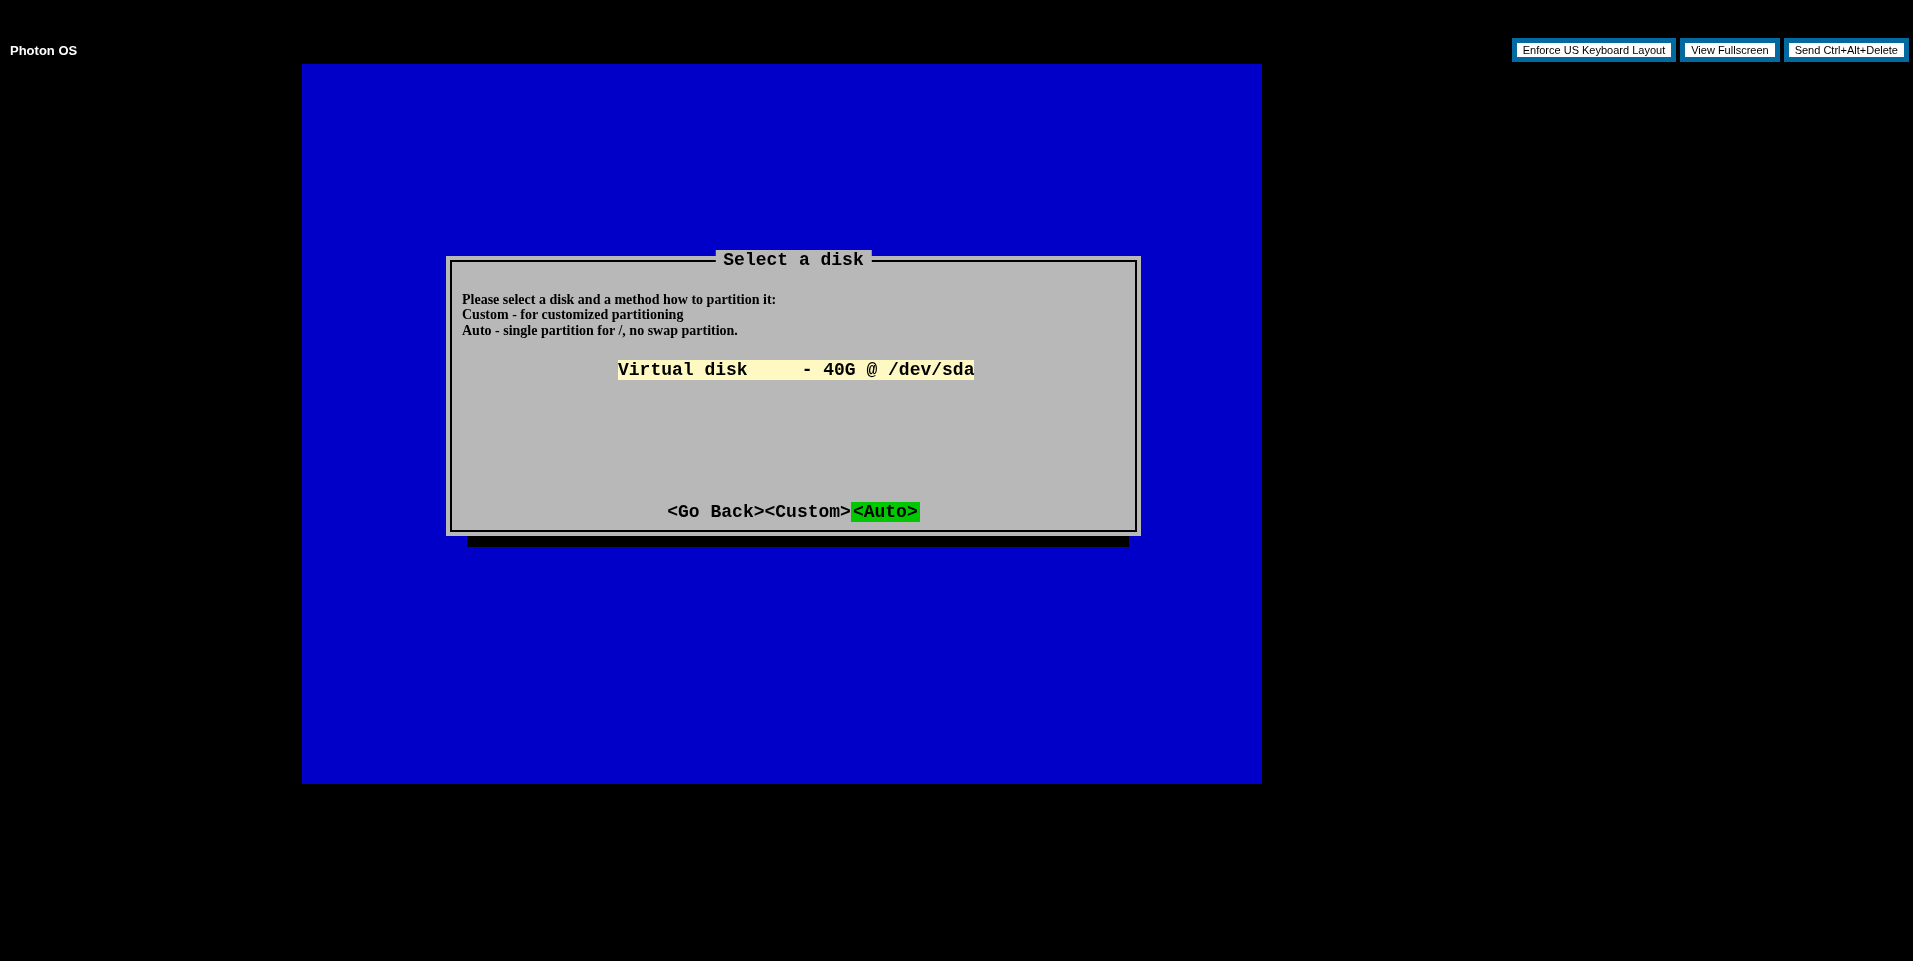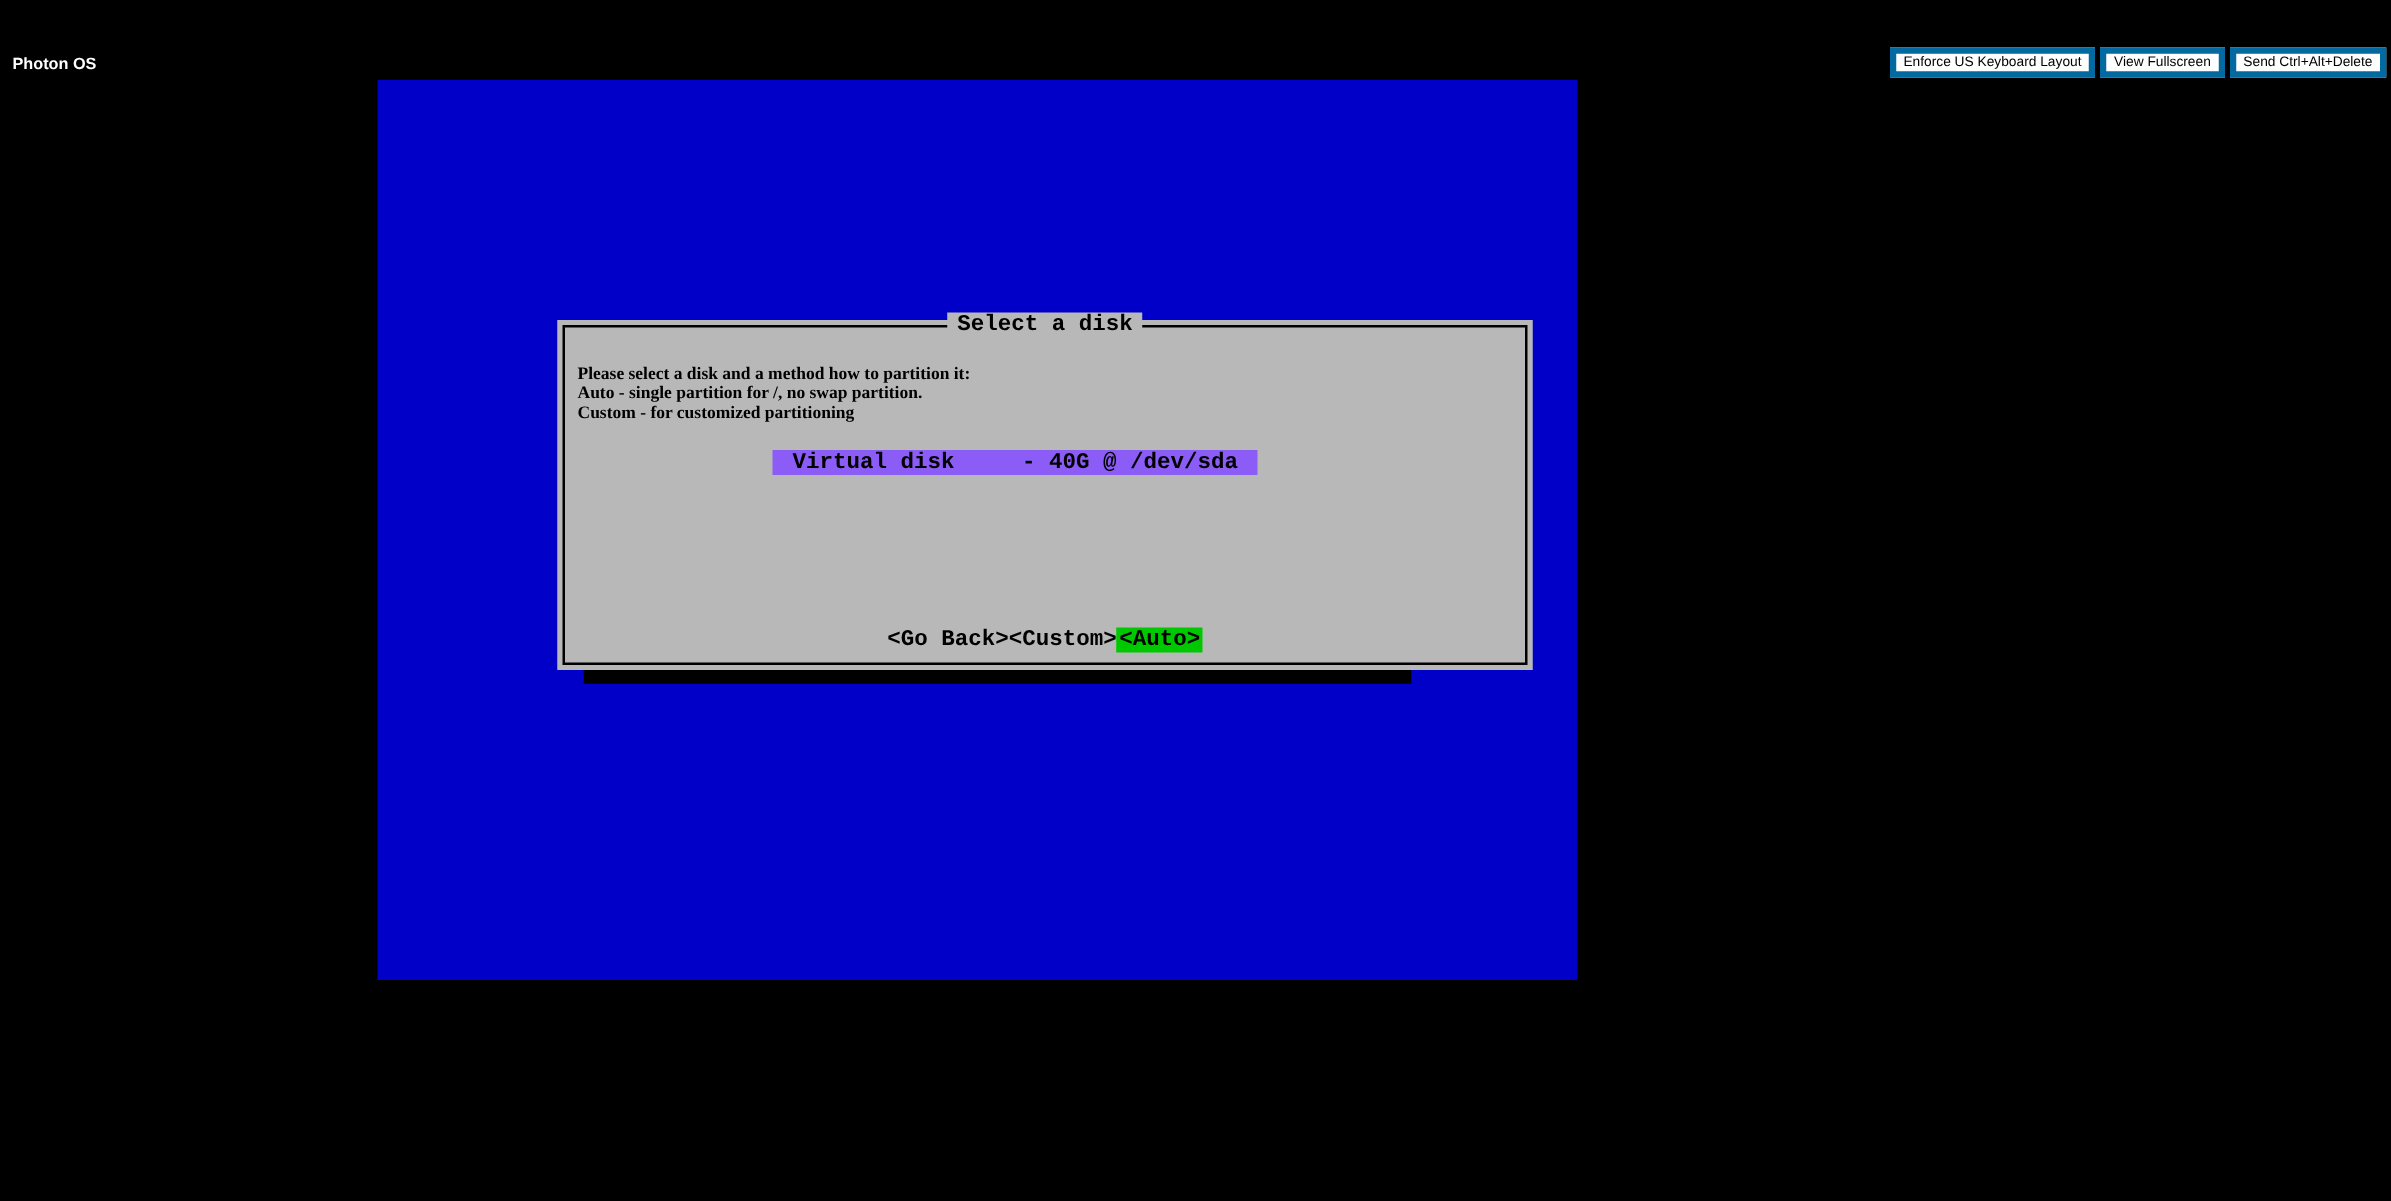--- a/index.html
+++ b/index.html
@@ -67,21 +67,21 @@
       top: 203px;
       width: 662px;
       height: 280px;
       background: #000000;
     }
     
     .dialog {
       position: absolute;
       left: 144px;
       top: 192px;
-      width: 780px;
+      width: 695px;
       height: 280px;
       background: #b8b8b8;
       border: 4px solid #b8b8b8;
     }
     
     .dialog-inner {
       width: 100%;
       height: 100%;
       border: 2px solid #000000;
       position: relative;
@@ -110,26 +110,26 @@
     }
     
     .dialog-content p {
       white-space: pre;
     }
     
     .disk-selection {
       position: absolute;
       top: 98px;
       left: 166px;
-      background: #8b5cf6;
+      background: #fef9c3;
       color: #000000;
       font-size: 18px;
       font-weight: bold;
       font-family: 'Courier New', monospace;
-      padding: 0 16px;
+      padding: 0 0;
       white-space: pre;
     }
     
     .dialog-buttons {
       position: absolute;
       bottom: 8px;
       left: 0;
       right: 0;
       display: flex;
       justify-content: center;
@@ -171,22 +171,22 @@
   </div>
 </div>
 
 <div class="console-screen">
   <div class="dialog-shadow"></div>
   <div class="dialog">
     <div class="dialog-inner">
       <div class="dialog-title"> Select a disk </div>
       <div class="dialog-content">
         <p>Please select a disk and a method how to partition it:</p>
+        <p>Custom - for customized partitioning</p>
         <p>Auto - single partition for /, no swap partition.</p>
-        <p>Custom - for customized partitioning</p>
       </div>
       <div class="disk-selection">Virtual disk     - 40G @ /dev/sda</div>
       <div class="dialog-buttons">
         <span class="dialog-btn">&lt;Go Back&gt;</span>
         <span class="dialog-btn">&lt;Custom&gt;</span>
         <span class="dialog-btn selected">&lt;Auto&gt;</span>
       </div>
     </div>
   </div>
 </div>

